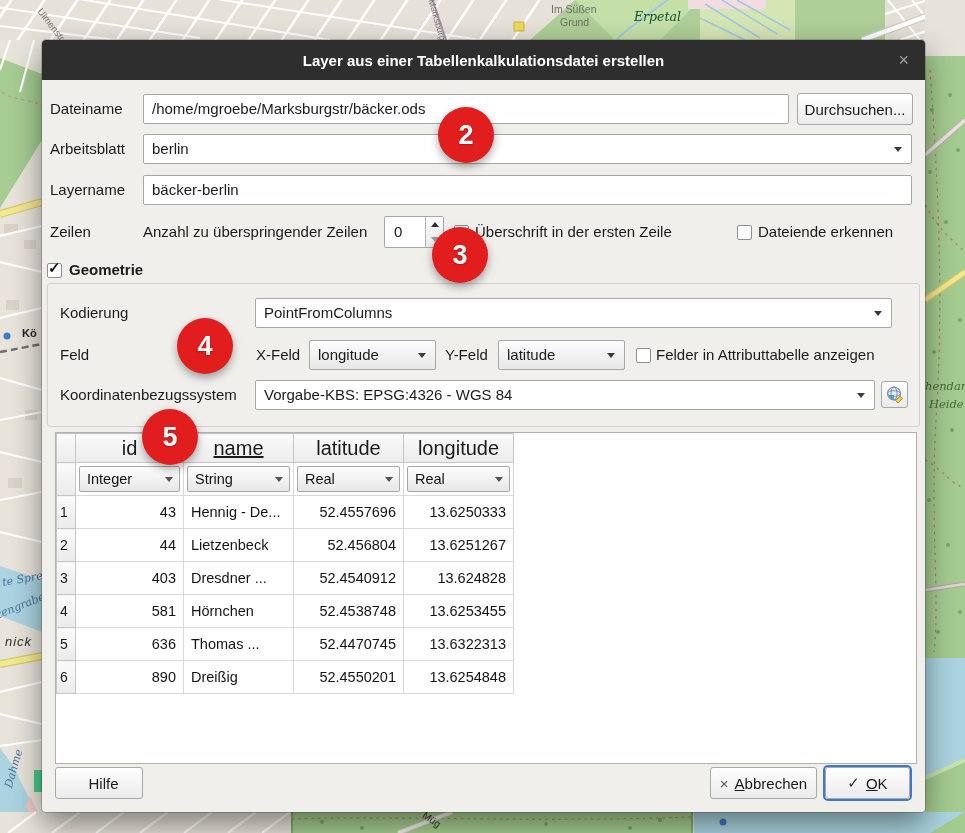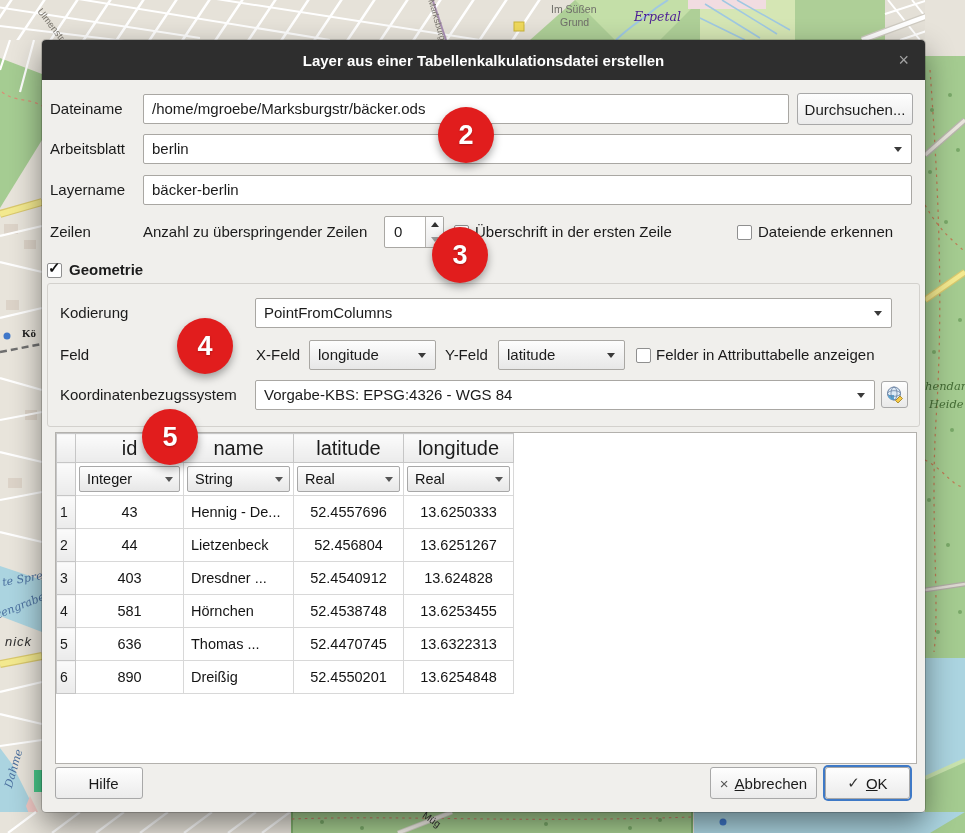--- a/index.html
+++ b/index.html
@@ -47,21 +47,21 @@
 
   .tablewrap{position:absolute;left:13px;top:352px;width:862px;height:332px;background:#fff;
       border:1px solid #b3b1ad;box-sizing:border-box;overflow:hidden;}
   table.ptable{border-collapse:collapse;table-layout:fixed;}
   .ptable th,.ptable td{box-sizing:border-box;overflow:hidden;white-space:nowrap;}
   .ptable .hd{background:linear-gradient(#fbfbfb,#ebebeb);border:1px solid #c6c6c6;
       font-weight:normal;font-size:20px;height:29px;text-align:center;color:#1b1b1b;}
   .ptable .rh{background:linear-gradient(#fbfbfb,#ebebeb);border:1px solid #c6c6c6;
       font-weight:normal;font-size:14px;text-align:left;padding-left:3px;color:#1b1b1b;}
   .ptable td{border:1px solid #d8d8d8;background:#fff;font-size:14.5px;padding:0 7px;height:33px;color:#141414;}
-  .ptable td.num{text-align:center;}
+  .ptable td.num{text-align:right;}
   .typecell{padding:0 3px !important;}
   .combo-sm{position:relative;box-sizing:border-box;height:26px;line-height:24px;
       background:linear-gradient(#fdfdfd,#e7e7e7);border:1px solid #a8a8a8;border-radius:2px;
       padding:0 7px;font-size:14.5px;}
   .combo-sm .arr{position:absolute;right:6px;top:10px;width:0;height:0;
       border-left:4px solid transparent;border-right:4px solid transparent;border-top:5px solid #555;}
 
   .badge{position:absolute;width:56px;height:56px;border-radius:50%;background:#e11d1d;
       color:#fff;font-weight:bold;font-size:27px;display:flex;align-items:center;justify-content:center;
       z-index:3;box-shadow:0 4px 9px rgba(0,0,0,.35);text-shadow:0 1px 2px rgba(0,0,0,.25);}
@@ -166,29 +166,29 @@
     <path d="M398,833 L452,812" stroke="#f5f2ea" stroke-width="3" fill="none"></path>
     <rect x="694" y="812" width="271" height="21" fill="#abd4e0"></rect>
     <circle cx="723" cy="822" r="3.5" fill="#3f77c9"></circle>
     <polygon points="930,833 965,812 965,833" fill="#a4cb90"></polygon>
   </g>
 </svg>
 
 <div class="maplabel" style="left:44px;top:6px;transform:rotate(52deg);transform-origin:0 0;font-size:9.5px;color:#7b776f;">Ulmenstr.</div>
 <div class="maplabel" style="left:551px;top:3px;font-size:10.5px;color:#6f6e69;">Im Süßen</div>
 <div class="maplabel" style="left:560px;top:16px;font-size:10.5px;color:#6f6e69;">Grund</div>
-<div class="maplabel" style="left:634px;top:9px;font-size:12.5px;color:#4c1d95;font-style:italic;font-family:'DejaVu Serif',serif;">Erpetal</div>
+<div class="maplabel" style="left:634px;top:9px;font-size:12.5px;color:#14532d;font-style:italic;font-family:'DejaVu Serif',serif;">Erpetal</div>
 <div class="maplabel" style="left:436px;top:-2px;transform:rotate(74deg);transform-origin:0 0;font-size:9px;color:#7b776f;">Marksburgstr.</div>
 <div class="maplabel" style="left:925px;top:379px;font-size:11.5px;color:#456d35;font-style:italic;font-family:'DejaVu Serif',serif;">hendam</div>
 <div class="maplabel" style="left:929px;top:397px;font-size:11.5px;color:#456d35;font-style:italic;font-family:'DejaVu Serif',serif;">Heide</div>
 <div class="maplabel" style="left:2px;top:572px;transform:rotate(-10deg);font-size:11px;color:#4a6f9e;font-style:italic;font-family:'DejaVu Serif',serif;">te Spree</div>
 <div class="maplabel" style="left:-6px;top:598px;transform:rotate(-22deg);font-size:11px;color:#4a6f9e;font-style:italic;font-family:'DejaVu Serif',serif;">zengraben</div>
 <div class="maplabel" style="left:5px;top:634px;font-size:13px;color:#2e2e2e;letter-spacing:1px;font-style:italic;">nick</div>
 <div class="maplabel" style="left:-6px;top:762px;transform:rotate(-74deg);font-size:11px;color:#4a6f9e;font-style:italic;font-family:'DejaVu Serif',serif;">Dahme</div>
-<div class="maplabel" style="left:22px;top:327px;font-size:11px;font-weight:bold;color:#222;font-family:Liberation Serif, serif;">Kö</div>
+<div class="maplabel" style="left:22px;top:327px;font-size:11px;font-weight:bold;color:#222;">Kö</div>
 <div class="maplabel" style="left:422px;top:814px;transform:rotate(35deg);font-size:10px;color:#333;">Müg</div>
 
 <div id="dialog">
   <div class="titlebar">
     <span>Layer aus einer Tabellenkalkulationsdatei erstellen</span>
     <span class="closex">×</span>
   </div>
   <div class="dbody">
 
     <div class="lbl" style="left:8px;top:14px;">Dateiname</div>
@@ -265,21 +265,21 @@
         <polygon points="10.5,15.5 15,11 17.5,13.5 13,18" fill="#f7c948" stroke="#9a7d1c" stroke-width="0.8"></polygon>
       </svg>
     </div>
 
     <div class="tablewrap">
       <table class="ptable">
         <tbody>
             <tr>
           <th class="rh" style="width:19px;"></th>
           <th class="hd" style="width:108px;">id</th>
-          <th class="hd" style="width:110px;">name</th>
+          <th class="hd" style="width:110px;text-decoration:underline;">name</th>
           <th class="hd" style="width:110px;">latitude</th>
           <th class="hd" style="width:110px;">longitude</th>
         </tr>
         <tr>
           <th class="rh"></th>
           <td class="typecell">
                 <div class="combo-sm"><span>Integer</span><span class="arr"></span></div>
               </td>
           <td class="typecell">
                 <div class="combo-sm"><span>String</span><span class="arr"></span></div>

